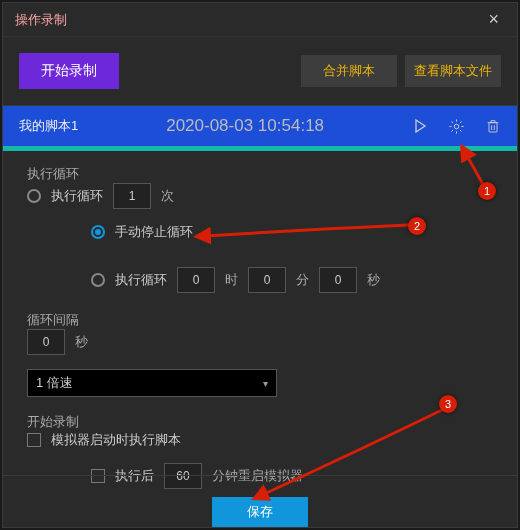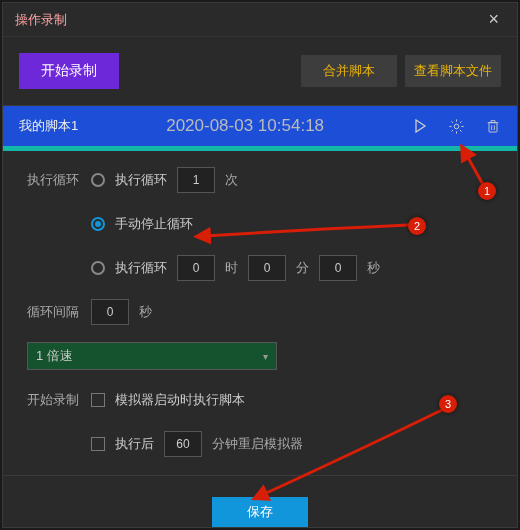--- a/index.html
+++ b/index.html
@@ -61,23 +61,24 @@
   }
   .script-name { flex: 0 0 auto; color: #eee; }
   .script-time { flex: 1; text-align: center; color: #bbb; font-size: 17px; }
   .script-actions { display: flex; gap: 20px; align-items: center; }
   .icon-btn { cursor: pointer; color: #ccc; display:flex; align-items:center; }
   .form {
     padding: 14px 24px 0 24px;
   }
   .row {
     display: flex;
-    align-items: center;
+    align-items: flex-start;
     margin-bottom: 14px;
     min-height: 30px;
+    flex-direction: column;
   }
   .row-label {
     width: 64px;
     color: #aaa;
     font-size: 13px;
     flex-shrink: 0;
   }
   .row-body { display:flex; align-items:center; gap:10px; flex-wrap:wrap; }
   .indent { margin-left: 64px; padding-left: 0; }
   .radio {
@@ -99,21 +100,21 @@
     flex-shrink:0;
   }
   .num {
     width: 38px; height: 26px;
     background: #222; border: 1px solid #555;
     color: #ccc; text-align: center; font-size: 12px;
   }
   .unit { color: #aaa; }
   .select {
     width: 250px; height: 28px;
-    background: #14532d; border: 1px solid #555;
+    background: #000000; border: 1px solid #555;
     color: #ccc; padding: 0 8px;
     display:flex; align-items:center; justify-content:space-between;
     cursor:pointer;
   }
   .chev { font-size: 10px; color:#999; }
   .footer {
     position: absolute; left: 0; right: 0; bottom: 0;
     height: 52px;
     display: flex; justify-content: center; align-items: flex-end; gap: 12px;
     border-top: 1px solid #3a3a3a;

